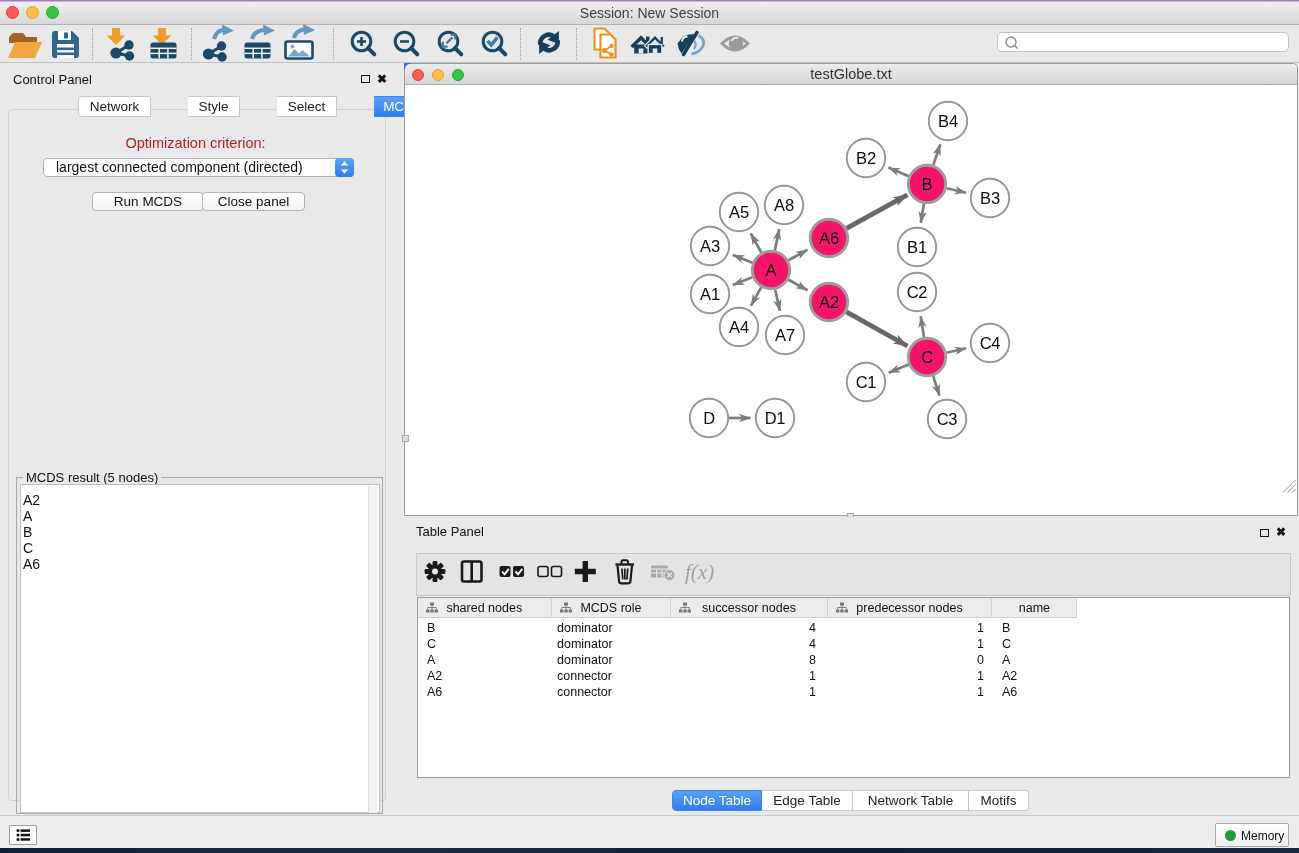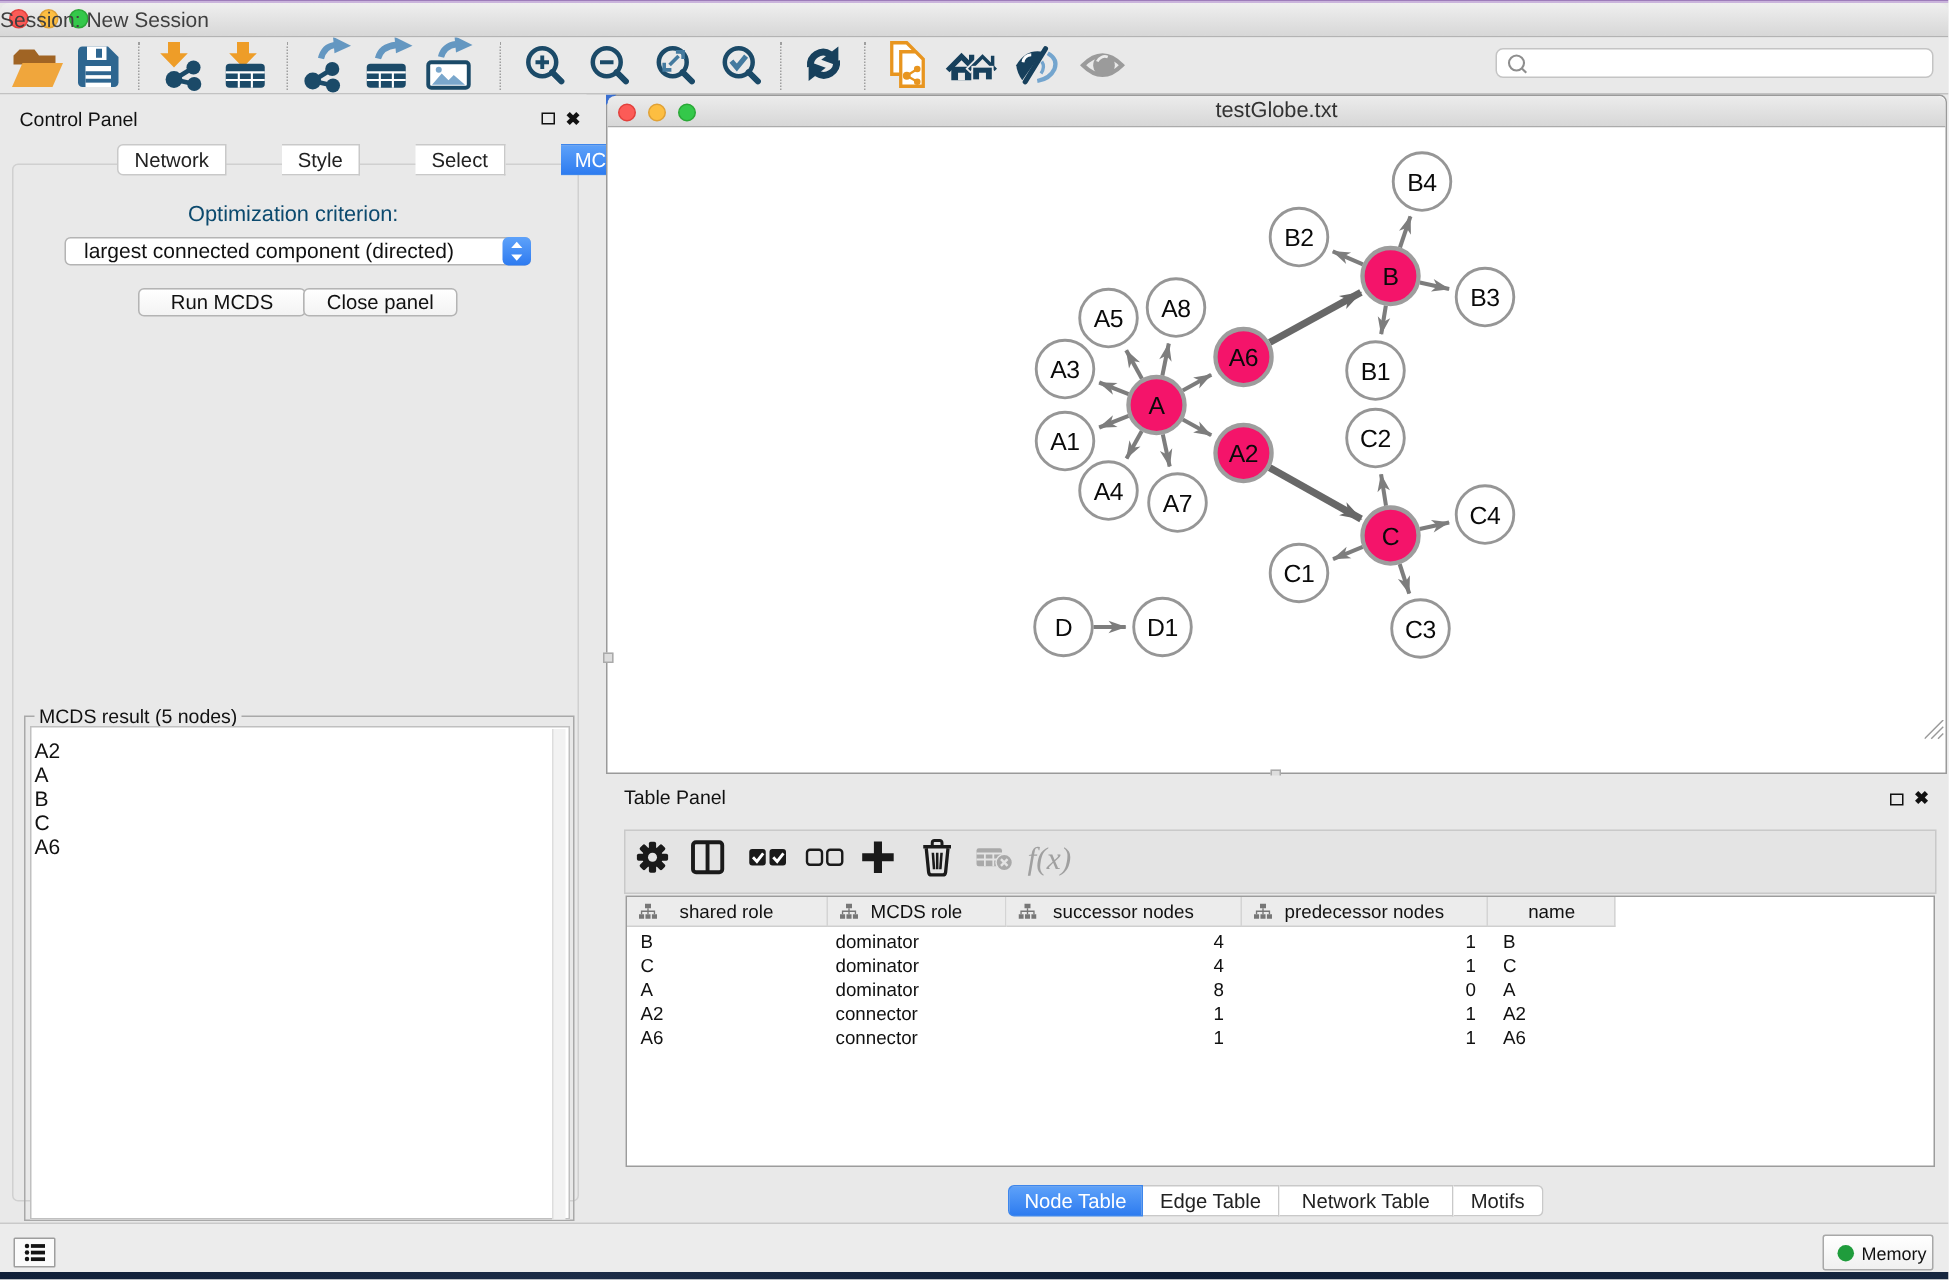--- a/index.html
+++ b/index.html
@@ -9,21 +9,21 @@
 #deskstrip { position:absolute; left:0; top:0; width:1299px; height:2px;
   background:linear-gradient(#9d7cba 0 1px, #cab4dc 1px 2px); z-index:9; }
 #navy { position:absolute; left:0; top:848px; width:1299px; height:5px; z-index:9;
   background:linear-gradient(90deg,#101f38,#1c2c47 30%,#0e1d36 60%,#16263f); }
 #win { position:absolute; left:0; top:2px; width:1299px; height:846px;
   background:#e9e9e9; border-radius:6px 6px 0 0; }
 
 #titlebar { position:absolute; left:0; top:0; width:1299px; height:23px;
   background:linear-gradient(#efefef,#d7d7d7); border-bottom:1px solid #b3b3b3;
   border-radius:6px 6px 0 0; }
-#titlebar .t { position:absolute; top:3px; left:0; width:100%; text-align:left;
+#titlebar .t { position:absolute; top:3px; left:0; width:100%; text-align:center;
   font-size:14px; color:#3f3f3f; }
 .tl { position:absolute; width:13px; height:13px; border-radius:50%; top:4px; }
 
 #toolbar { position:absolute; left:0; top:23px; width:1299px; height:38px;
   background:#e9e9e9; border-bottom:1px solid #c2c2c2; }
 .sep { position:absolute; top:3px; height:32px; width:0;
   border-left:1px dotted #9f9f9f; }
 #search { position:absolute; left:997px; top:7px; width:292px; height:20px;
   background:#fff; border:1px solid #c4c4c4; border-radius:5px; }
 
@@ -33,21 +33,21 @@
 .xbtn { position:absolute; font-size:12px; font-weight:bold; color:#111; }
 #cpinner { position:absolute; left:8px; top:46px; width:378px; height:692px;
   border:1px solid #d0d0d0; border-radius:4px; background:#e9e9e9; }
 #cptabs { position:absolute; left:78px; top:33px; height:21px; display:flex;gap:37px; }
 .tab { height:21px; border:1px solid #c9c9c9; border-left:none; background:#fff;
   font-size:13.5px; color:#222; text-align:center; line-height:19px; }
 .tab.first { border-left:1px solid #c9c9c9; border-radius:4px 0 0 4px; }
 .tab.last { border-radius:0 4px 4px 0; }
 .tab.sel { background:linear-gradient(#5da1f9,#2e7cf0); color:#fff; border-color:#3d86ec; }
 #optlabel { position:absolute; left:0; top:72px; width:391px; text-align:center;
-  font-size:14.5px; color:#0c4a6e; }
+  font-size:14.5px; color:#b91c1c; }
 #combo { position:absolute; left:43px; top:95px; width:311px; height:19px;
   background:#fff; border:1px solid #b4b4b4; border-radius:4px; font-size:14px;
   color:#111; line-height:16px; padding-left:12px; }
 #combo .step { position:absolute; right:-1px; top:-1px; width:19px; height:19px;
   background:linear-gradient(#5ea2fa,#2d7af0); border-radius:4px; }
 .btn { position:absolute; height:19px; background:linear-gradient(#ffffff,#f3f3f3);
   border:1px solid #b4b4b4; border-radius:4px; font-size:13.5px; color:#111;
   text-align:center; line-height:17px; }
 #grp { position:absolute; left:16px; top:414px; width:367px; height:337px;
   border:1px solid #a9a9a9; }
@@ -396,21 +396,21 @@
               <g fill="#777">
                 <rect x="4" y="0.5" width="4" height="3"></rect>
                 <rect x="0" y="7.5" width="3.4" height="3"></rect>
                 <rect x="4.3" y="7.5" width="3.4" height="3"></rect>
                 <rect x="8.6" y="7.5" width="3.4" height="3"></rect>
               </g>
               <g stroke="#777" stroke-width="0.9" fill="none">
                 <path d="M6 3.5 V5.5 M1.7 7.5 V5.5 H10.3 V7.5 M6 5.5 V7.5"></path>
               </g>
             </svg>
-            <span>shared role</span>
+            <span>shared nodes</span>
           </div>
 <div class="th" style="left:133.6px; width:119.70000000000002px">
             <svg width="12" height="12" viewBox="0 0 12 12" style="left:8px">
               <g fill="#777">
                 <rect x="4" y="0.5" width="4" height="3"></rect>
                 <rect x="0" y="7.5" width="3.4" height="3"></rect>
                 <rect x="4.3" y="7.5" width="3.4" height="3"></rect>
                 <rect x="8.6" y="7.5" width="3.4" height="3"></rect>
               </g>
               <g stroke="#777" stroke-width="0.9" fill="none">

